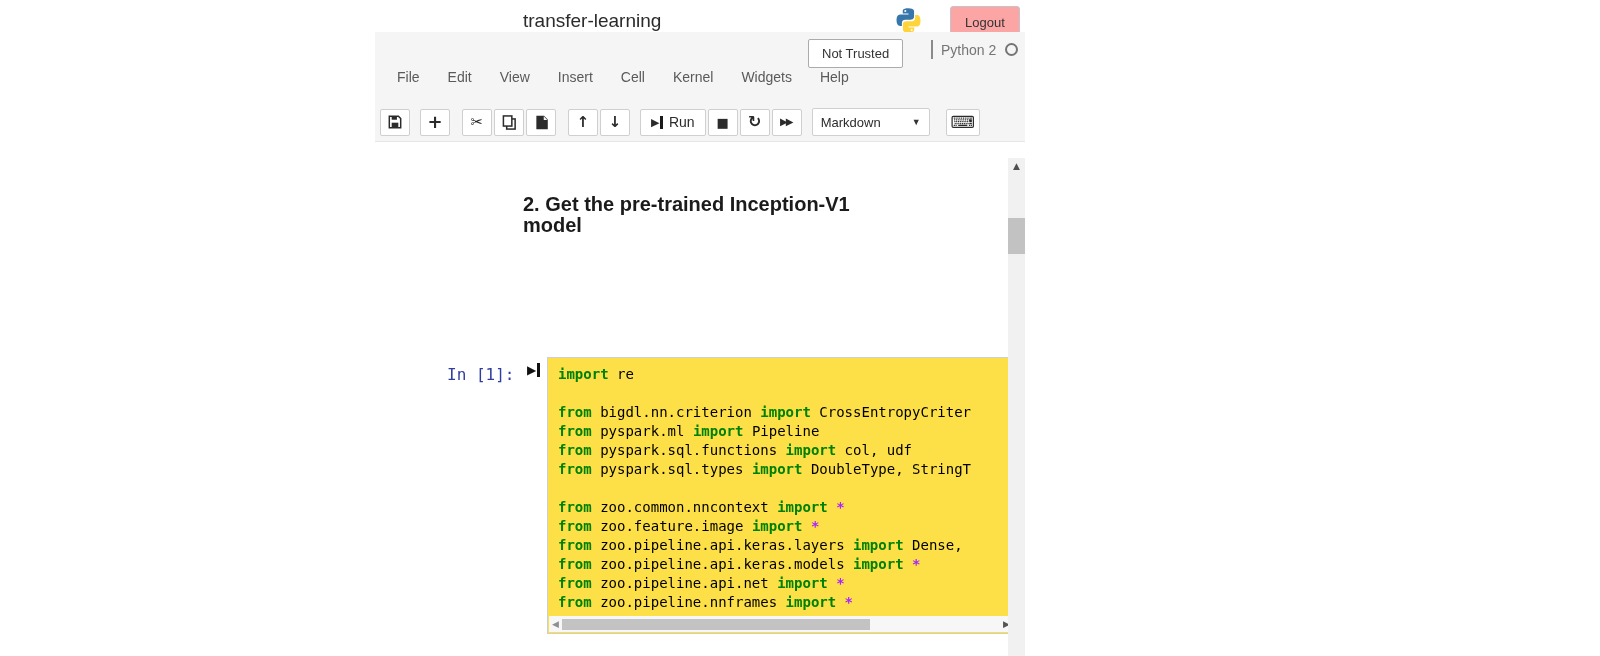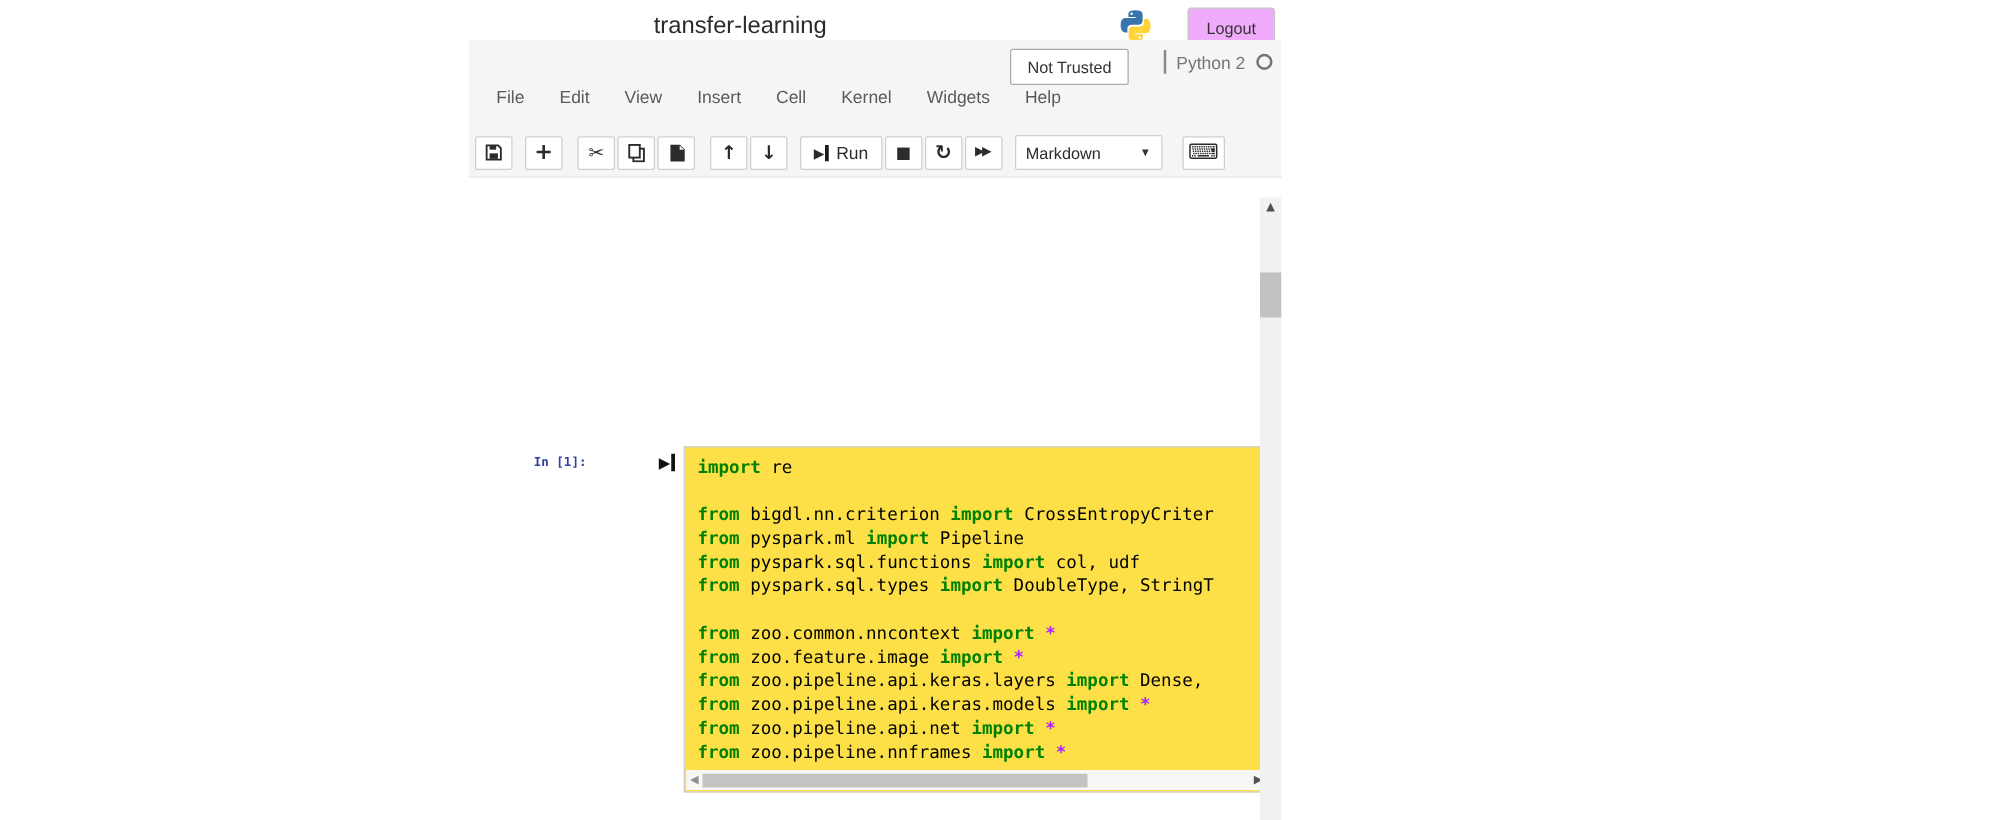--- a/index.html
+++ b/index.html
@@ -5,21 +5,21 @@
   html,body{margin:0;padding:0;background:#fff;}
   .stage{position:relative;width:1600px;height:656px;background:#fff;overflow:hidden;
          font-family:"Liberation Sans",sans-serif;color:#333;}
   .abs{position:absolute;}
 
   
   .logo{left:377px;top:4px;height:40px;display:flex;align-items:center;cursor:pointer;}
   .logo-word{font-size:27px;color:#6b6b6b;letter-spacing:-0.5px;margin-left:3px;}
   .nb-title{left:523px;top:10px;font-size:19px;color:#2b2b2b;}
   .py-logo{left:895px;top:6px;}
-  .logout-btn{left:950px;top:6px;width:68px;height:31px;background:#f0abfc;border:1px solid #c4c4c4;
+  .logout-btn{left:950px;top:6px;width:68px;height:31px;background:#fca5a5;border:1px solid #c4c4c4;
       border-radius:3px;font-size:13px;color:#333;display:flex;align-items:center;justify-content:center;cursor:pointer;}
 
   
   .band{left:375px;top:32px;width:650px;height:110px;background:#f5f5f5;border-bottom:1px solid #e6e6e6;box-sizing:border-box;}
   .trust{position:absolute;left:433px;top:7px;height:27px;padding:0 13px;background:#fff;border:1px solid #ababab;
       border-radius:2px;font-size:13px;color:#333;display:flex;align-items:center;cursor:pointer;}
   .ksep{position:absolute;left:556px;top:8px;width:2px;height:19px;background:#8a8a8a;}
   .kname{position:absolute;left:566px;top:10px;font-size:14px;color:#757575;}
   .kcircle{position:absolute;left:630px;top:11px;width:13px;height:13px;border:2px solid #757575;border-radius:50%;box-sizing:border-box;}
 
@@ -47,21 +47,21 @@
   .celltype{width:118px;height:28px;justify-content:space-between;padding:0 8px;font-size:13px;
       font-family:"Liberation Sans",sans-serif;}
   .celltype .chev{font-size:9px;color:#333;}
 
   
   .md-heading{left:523px;top:194px;width:360px;font-size:20px;font-weight:bold;color:#1b1b1b;line-height:21px;}
   .md-para{left:523px;top:268px;width:420px;font-size:14.5px;line-height:23px;color:#262626;}
   .md-link{color:#337ab7;text-decoration:underline;cursor:pointer;}
 
   
-  .prompt{left:427px;top:365px;font-family:"DejaVu Sans Mono",monospace;font-size:10px;color:#303F9F;font-weight:bold;}
+  .prompt{left:447px;top:365px;font-family:"DejaVu Sans Mono",monospace;font-size:16px;color:#303F9F;}
   .cell-run{left:527px;top:363px;display:flex;align-items:center;color:#111;}
   .cell-run .tri{font-size:12px;font-family:"DejaVu Sans",sans-serif;}
   .cell-run .bar{width:2.5px;height:14px;background:#111;margin-left:1px;}
   .code-cell{left:547px;top:357px;width:468px;height:277px;background:#fde047;border:1px solid #cfcfcf;box-sizing:border-box;}
   .code-lines{position:absolute;left:10px;top:7px;right:0;bottom:18px;overflow:hidden;
       font-family:"DejaVu Sans Mono",monospace;font-size:14px;line-height:19px;white-space:pre;cursor:text;}
   .t-k{color:#008000;font-weight:bold;}
   .t-p{color:#000;}
   .t-o{color:#AA22FF;font-weight:bold;}
   .hscroll{position:absolute;left:1px;right:1px;bottom:1px;height:16px;background:#f7f7f7;}
@@ -161,20 +161,24 @@
       <div class="tb gap16 celltype">
         <span>Markdown</span>
         <span class="chev">▼</span>
       </div>
       <div class="tb" style="min-width:34px">
         <span class="ic ic-kbd">⌨</span>
       </div>
     </div>
   </div>
 
+  <div class="abs md-heading">
+    <div>2. Get the pre-trained Inception-V1</div>
+    <div>model</div>
+  </div>
 
   <div class="abs prompt">In [1]:</div>
   <div class="abs cell-run">
     <span class="tri">▶</span>
       <span class="bar"></span>
   </div>
 
   <div class="abs code-cell">
     <div class="code-lines"><div class="code-line"><span class="t-k">import</span><span class="t-p"> re</span></div><div class="code-line">&nbsp;</div><div class="code-line"><span class="t-k">from</span><span class="t-p"> bigdl.nn.criterion </span><span class="t-k">import</span><span class="t-p"> CrossEntropyCriter</span></div><div class="code-line"><span class="t-k">from</span><span class="t-p"> pyspark.ml </span><span class="t-k">import</span><span class="t-p"> Pipeline</span></div><div class="code-line"><span class="t-k">from</span><span class="t-p"> pyspark.sql.functions </span><span class="t-k">import</span><span class="t-p"> col, udf</span></div><div class="code-line"><span class="t-k">from</span><span class="t-p"> pyspark.sql.types </span><span class="t-k">import</span><span class="t-p"> DoubleType, StringT</span></div><div class="code-line">&nbsp;</div><div class="code-line"><span class="t-k">from</span><span class="t-p"> zoo.common.nncontext </span><span class="t-k">import</span><span class="t-p"> </span><span class="t-o">*</span></div><div class="code-line"><span class="t-k">from</span><span class="t-p"> zoo.feature.image </span><span class="t-k">import</span><span class="t-p"> </span><span class="t-o">*</span></div><div class="code-line"><span class="t-k">from</span><span class="t-p"> zoo.pipeline.api.keras.layers </span><span class="t-k">import</span><span class="t-p"> Dense,</span></div><div class="code-line"><span class="t-k">from</span><span class="t-p"> zoo.pipeline.api.keras.models </span><span class="t-k">import</span><span class="t-p"> </span><span class="t-o">*</span></div><div class="code-line"><span class="t-k">from</span><span class="t-p"> zoo.pipeline.api.net </span><span class="t-k">import</span><span class="t-p"> </span><span class="t-o">*</span></div><div class="code-line"><span class="t-k">from</span><span class="t-p"> zoo.pipeline.nnframes </span><span class="t-k">import</span><span class="t-p"> </span><span class="t-o">*</span></div></div>
     <div class="hscroll">

